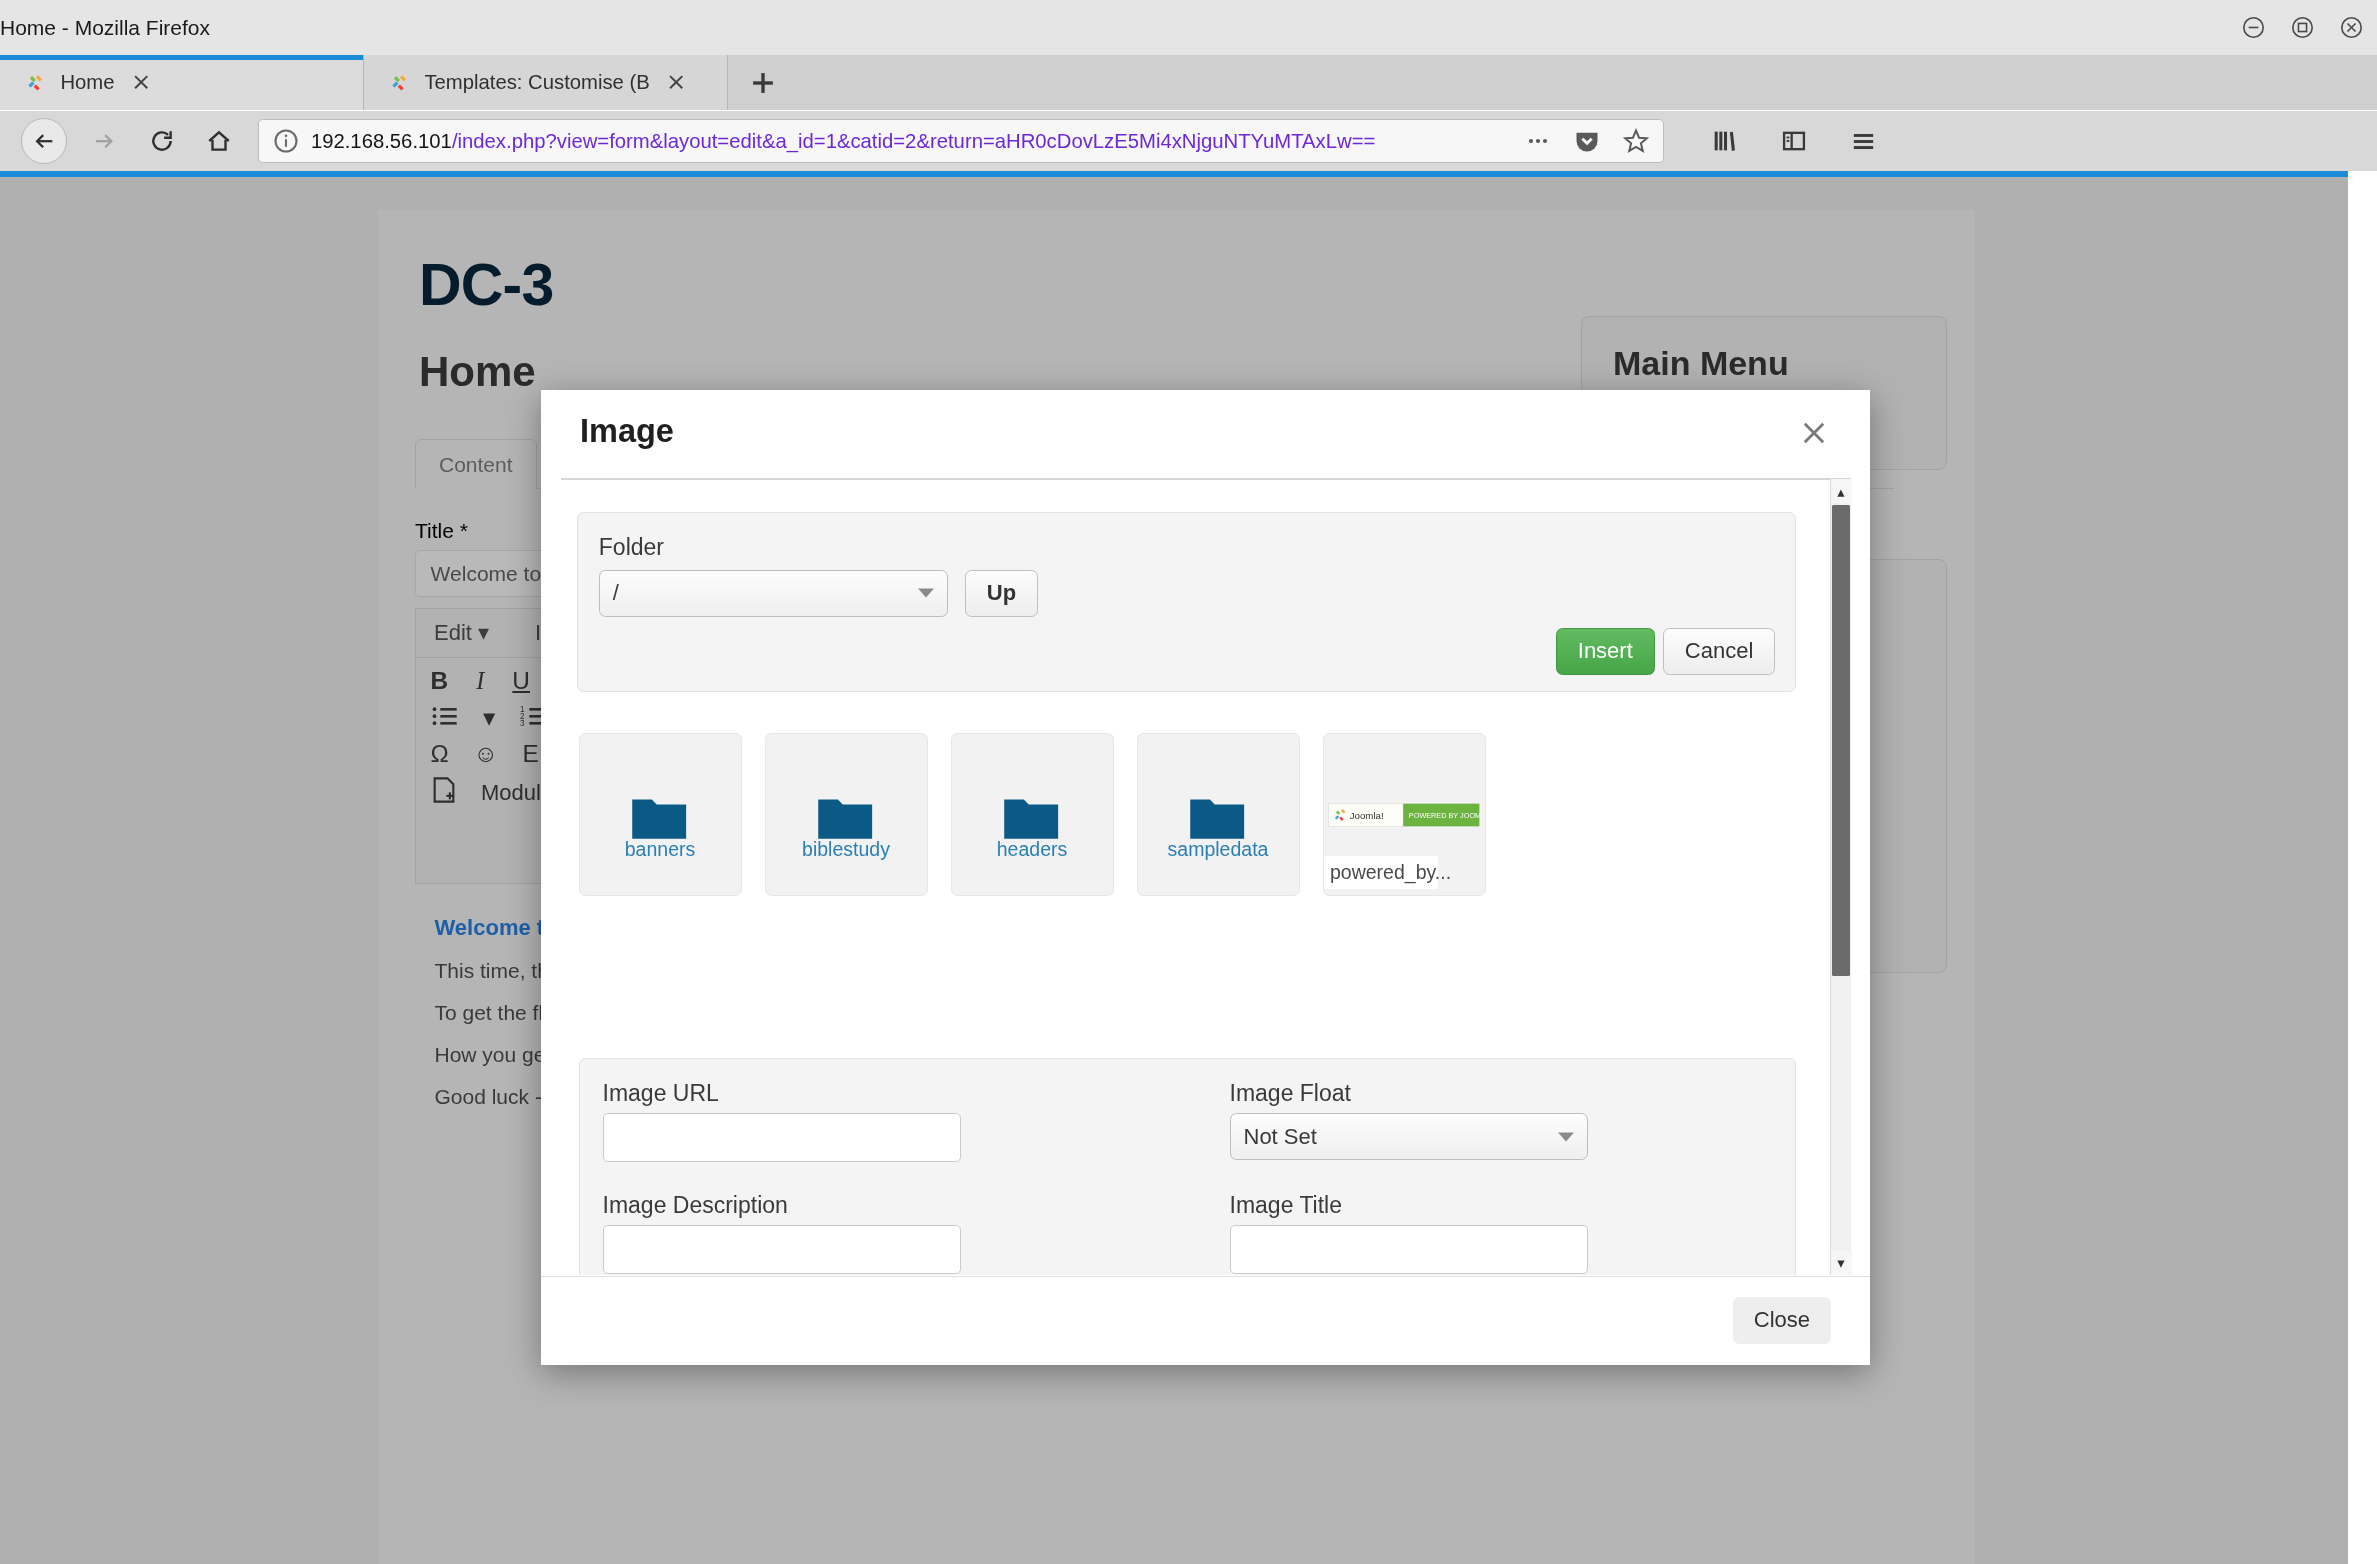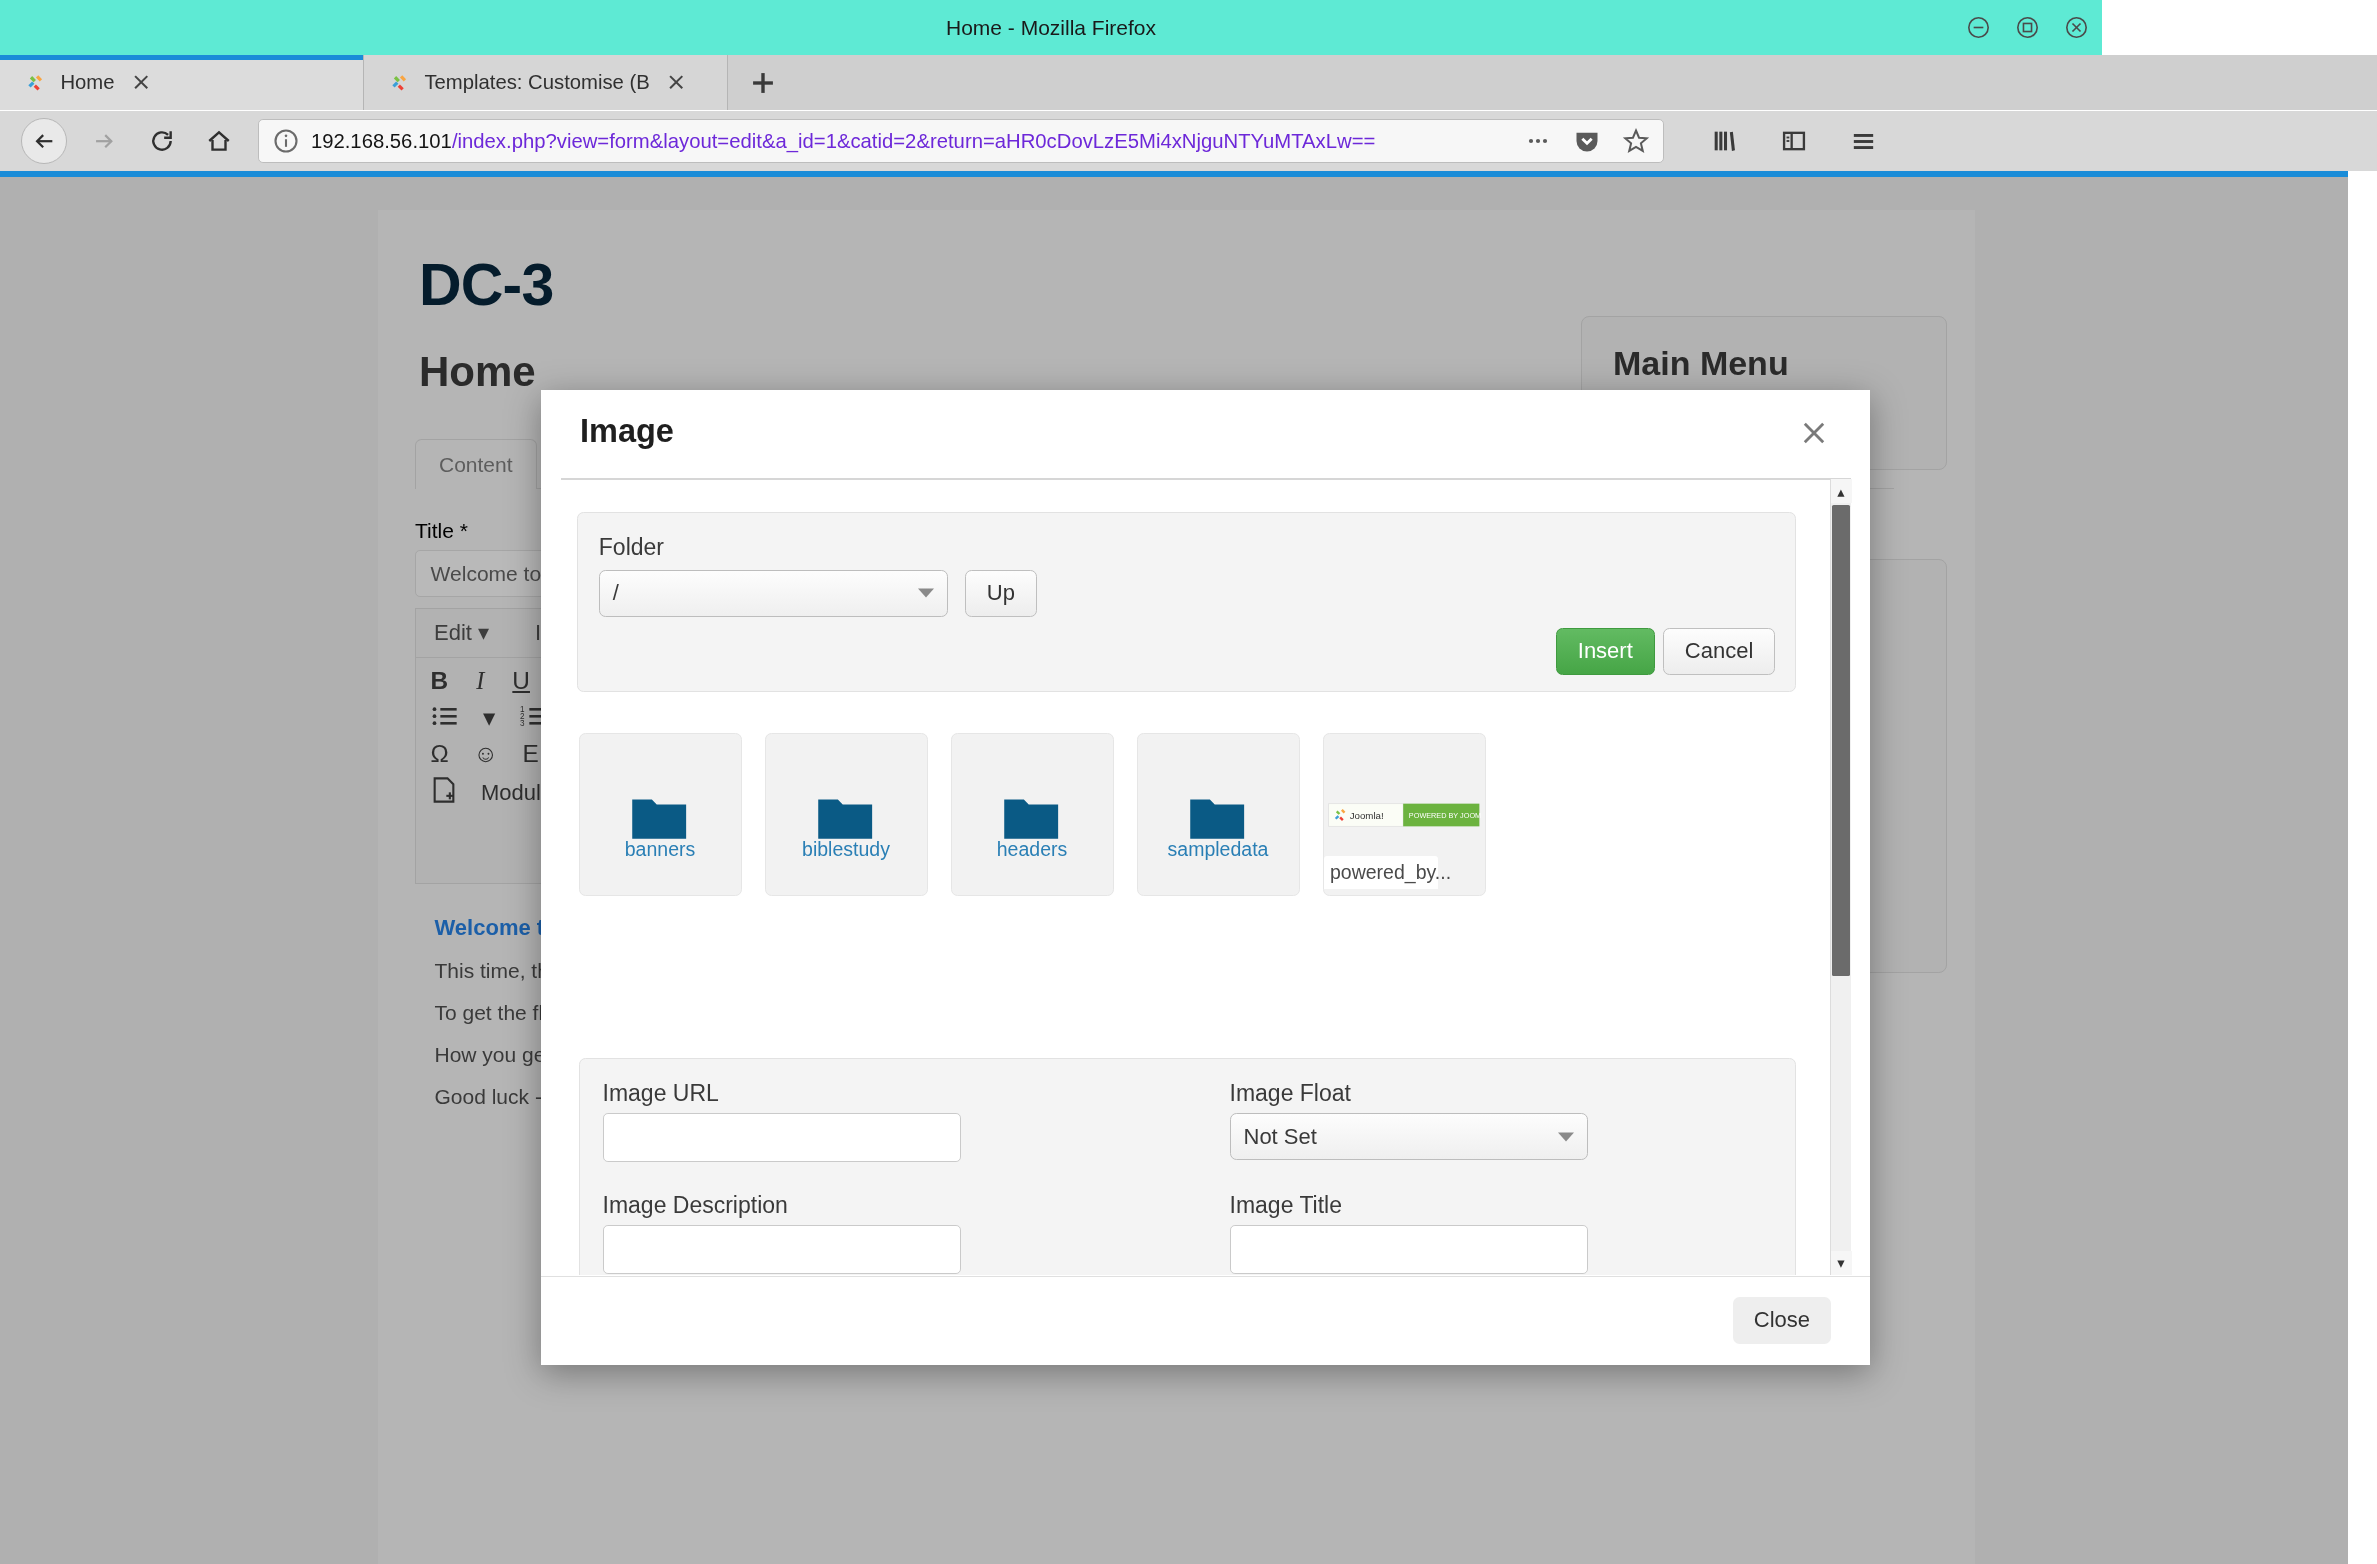--- a/index.html
+++ b/index.html
@@ -5,23 +5,23 @@
   * { box-sizing: border-box; margin: 0; padding: 0; }
   html, body {
     width: 2377px; height: 1565px;
     font-family: "Liberation Sans", sans-serif;
     background: #ffffff;
     overflow: hidden;
   }
 
   
   .titlebar {
-    position: absolute; left: 0; top: 0; width: 2102px; height: 55px;
-    background: #5eead4;
-    display: flex; align-items: center; justify-content: center;
+    position: absolute; left: 0; top: 0; width: 2377px; height: 55px;
+    background: #e5e5e5;
+    display: flex; align-items: center; justify-content: flex-start;
   }
   .titlebar-text {
     font-size: 21px; color: #1a1a1a; font-weight: normal;
   }
   .win-controls {
     position: absolute; right: 14.6px; top: 0; height: 55px;
     display: flex; align-items: center; gap: 28px;
   }
   .win-btn { width: 21px; height: 21px; position: relative; cursor: pointer; }
   .win-btn svg { display: block; }
@@ -514,21 +514,21 @@
 
     <div class="modal-body">
       <div class="modal-scrollarea">
 
         <div class="panel" style="left:16.3px; top:32.5px; width:1219px; height:180px;">
           <div class="lbl" style="position:absolute; left:21px; top:21px;">Folder</div>
           <div class="select" style="position:absolute; left:21px; top:57px; width:349px;">
             <span>/</span>
             <span class="caret"></span>
           </div>
-          <div class="btn" style="position:absolute; left:387px; top:57px;">
+          <div class="btn" style="position:absolute; left:387px; top:57px;font-weight:bold;">
             <span>Up</span>
           </div>
           <div class="btn green" style="position:absolute; right:140px; top:115px;">
             <span>Insert</span>
           </div>
           <div class="btn" style="position:absolute; right:19.5px; top:115px;">
             <span>Cancel</span>
           </div>
         </div>
 

